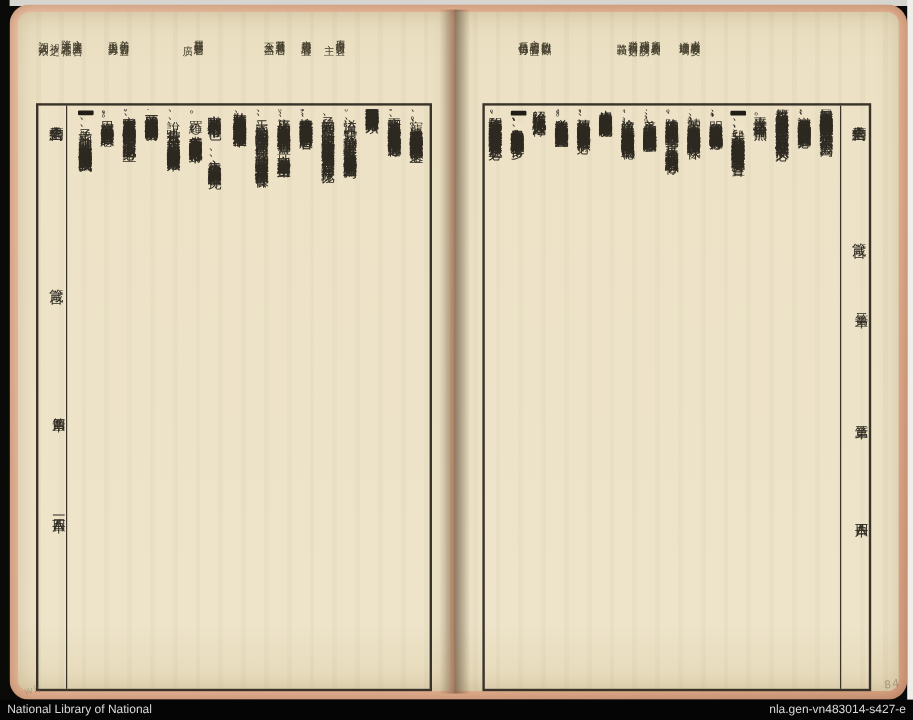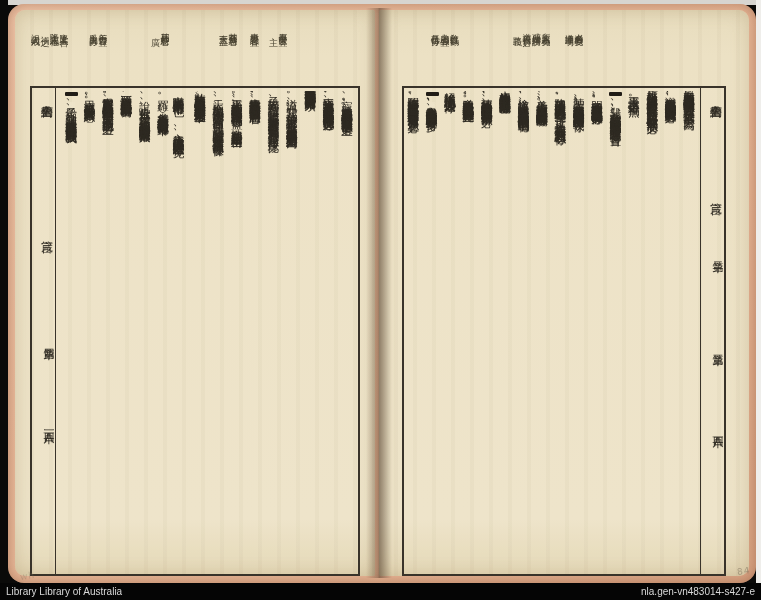--- a/index.html
+++ b/index.html
@@ -172,16 +172,16 @@
       <div class="mlabel small" style="top:258px;">第三章</div>
       <div class="mlabel small" style="top:340px;">八百四十</div>
     </div>
   </div>
 
   <div class="pencil l">wh</div>
   <div class="pencil r">84</div>
 
   <div class="bar-left"></div>
   <div class="footer">
-    <div>Library Library of Australia</div>
+    <div>National Library of National</div>
     <div>nla.gen-vn483014-s427-e</div>
   </div>
 </div>
 
 </body></html>

